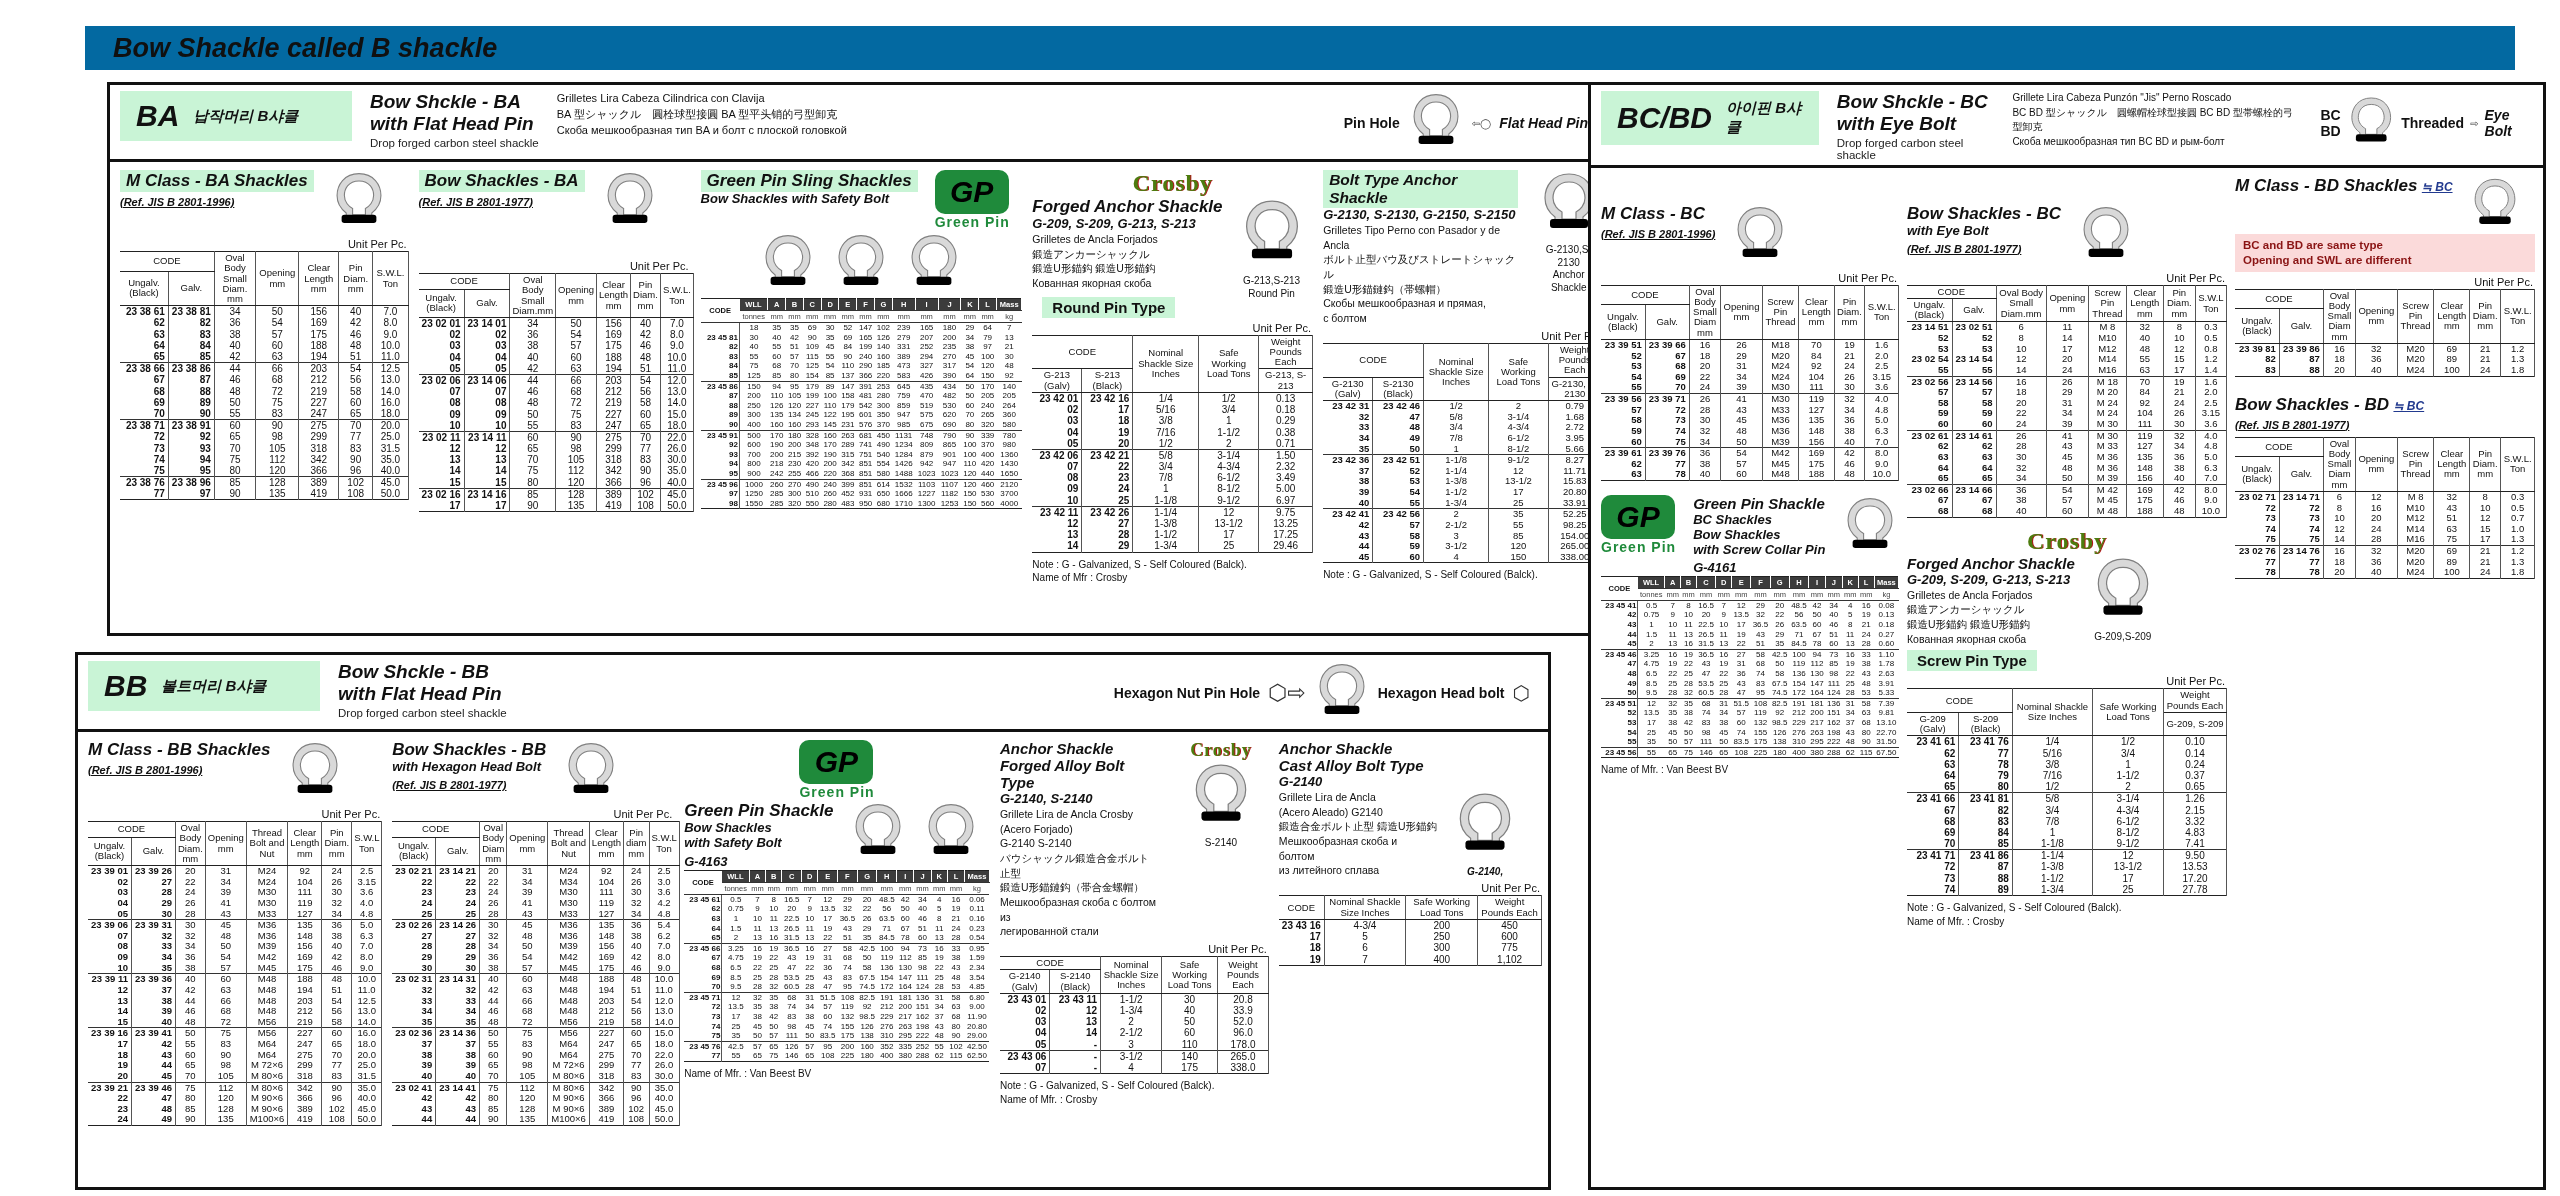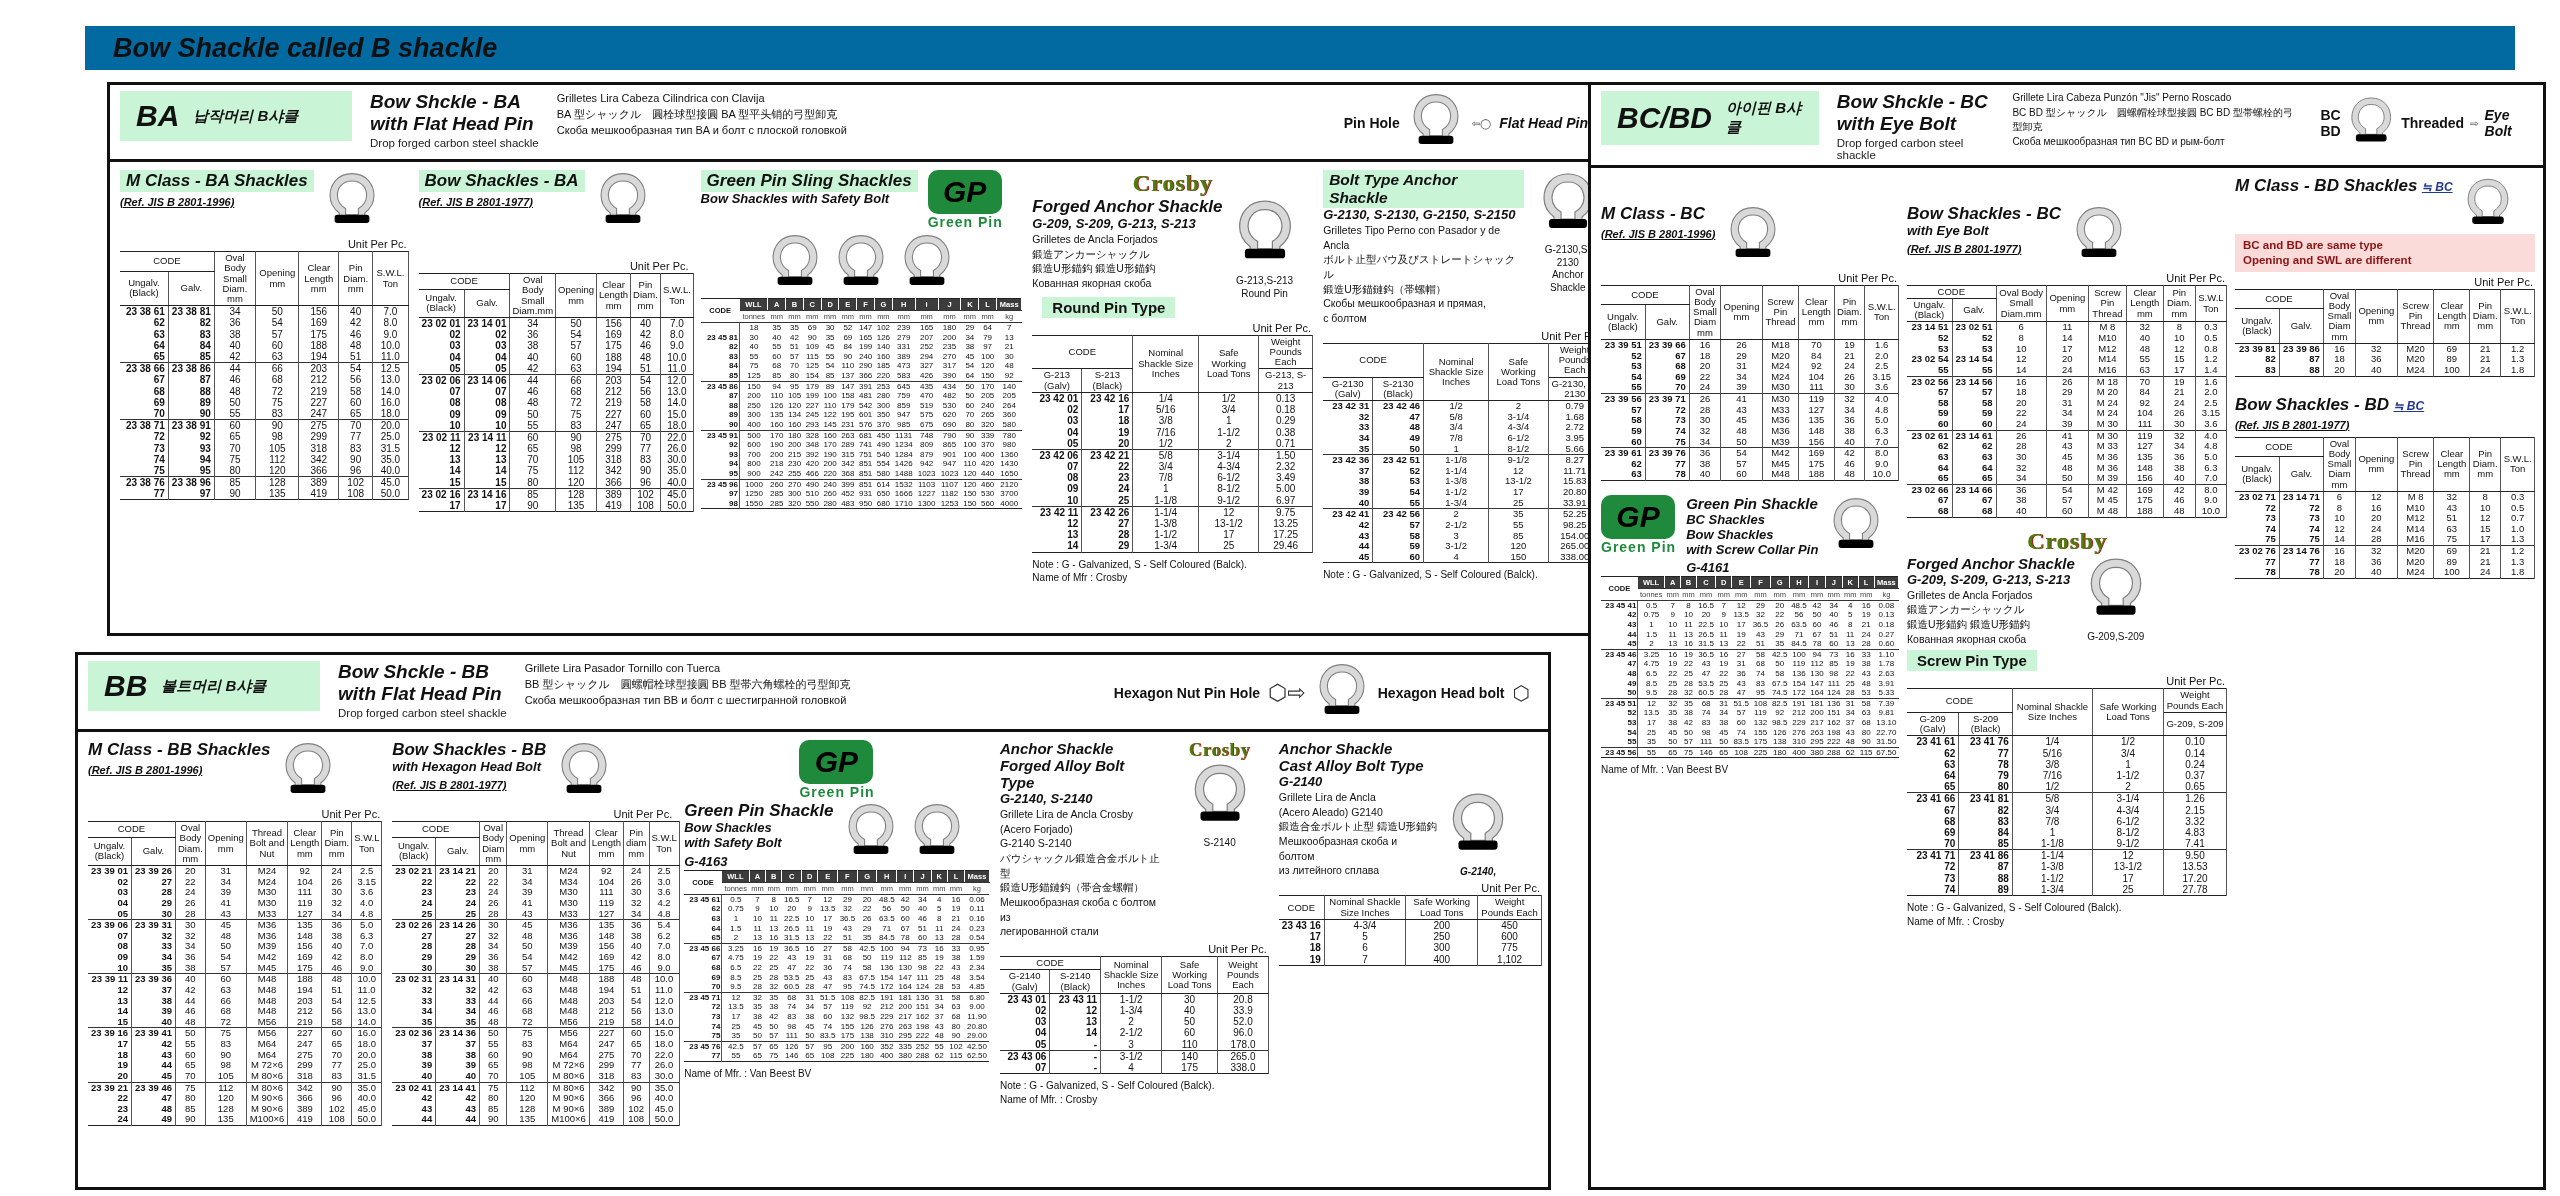--- a/index.html
+++ b/index.html
@@ -50,21 +50,21 @@
   .gplogo .nm{color:#1f8a3b;font-weight:bold;font-size:14px;letter-spacing:1px;}
   .crosby{color:#4d7c0f;font-weight:bold;font-size:24px;letter-spacing:1px;
      font-family:"Liberation Serif",serif;text-shadow:1px 0 #b5121b;}
   .tag{background:#c9f4d6;font-weight:bold;font-size:15px;padding:2px 10px;display:inline-block;}
   .cap{font-size:10px;text-align:center;line-height:1.25;}
   .pinknote{background:#fbdada;color:#8a1414;font-size:11.5px;font-weight:bold;padding:4px 8px;line-height:1.3;}
   .eq{font-size:12px;font-weight:bold;font-style:italic;text-decoration:underline;color:#223a8f;}
   .shk{width:56px;height:64px;}
   .wm{position:absolute;font-size:64px;font-weight:bold;color:rgba(150,160,200,.28);
       transform:rotate(-35deg);pointer-events:none;}
-  .row{display:flex;gap:10px;}
+  .row{display:flex;gap:17px;}
   .diagram{font-size:10px;color:#333;}
 </style>
 </head>
 <body>
 
 <div class="page">
 
   <svg width="0" height="0" style="position:absolute">
     <symbol id="bowshk" viewBox="0 0 60 70">
       <path d="M30 4 C14 4 6 16 6 28 C6 38 12 44 16 47 L16 56 L44 56 L44 47 C48 44 54 38 54 28 C54 16 46 4 30 4 Z M30 12 C42 12 46 21 46 28 C46 35 41 40 37 42 L37 49 L23 49 L23 42 C19 40 14 35 14 28 C14 21 18 12 30 12 Z" fill="#d9d9d9" stroke="#808080" stroke-width="1.2"></path>
@@ -1165,25 +1165,20 @@
     <div class="phead">
       <div class="codebox">
         <span class="big">BB</span>
         <span class="kr">볼트머리 B샤클</span>
       </div>
       <div>
         <div class="ptitle"><span>Bow Shckle - BB</span><br>
         <span>with Flat Head Pin</span></div>
         <div class="psub">Drop forged carbon steel shackle</div>
       </div>
-      <div class="ml">
-        <div>Grillete Lira Pasador Tornillo con Tuerca</div>
-        <div>BB 型シャックル　圓螺帽栓球型接圓  BB 型帯六角螺栓的弓型卸克</div>
-        <div>Скоба мешкообразная тип BB и болт с  шестигранной головкой</div>
-      </div>
       <div style="display:flex;align-items:center;gap:8px;margin-left:auto;margin-right:8px">
         <span class="pinlab" style="text-align:right">Hexagon Nut Pin Hole</span>
         <span class="diagram" style="font-size:22px">⬡⇨</span>
         <svg class="shk plain" viewBox="0 0 60 70">
             <use href="#bowshk"></use>
           </svg>
         <span class="pinlab">Hexagon Head bolt</span>
         <span class="diagram" style="font-size:20px">⬡</span>
       </div>
     </div>

